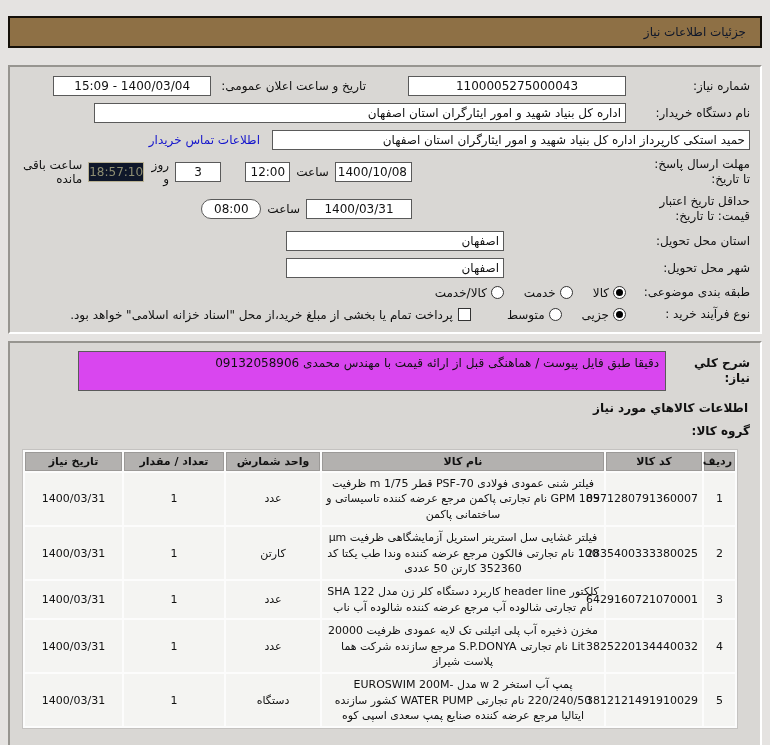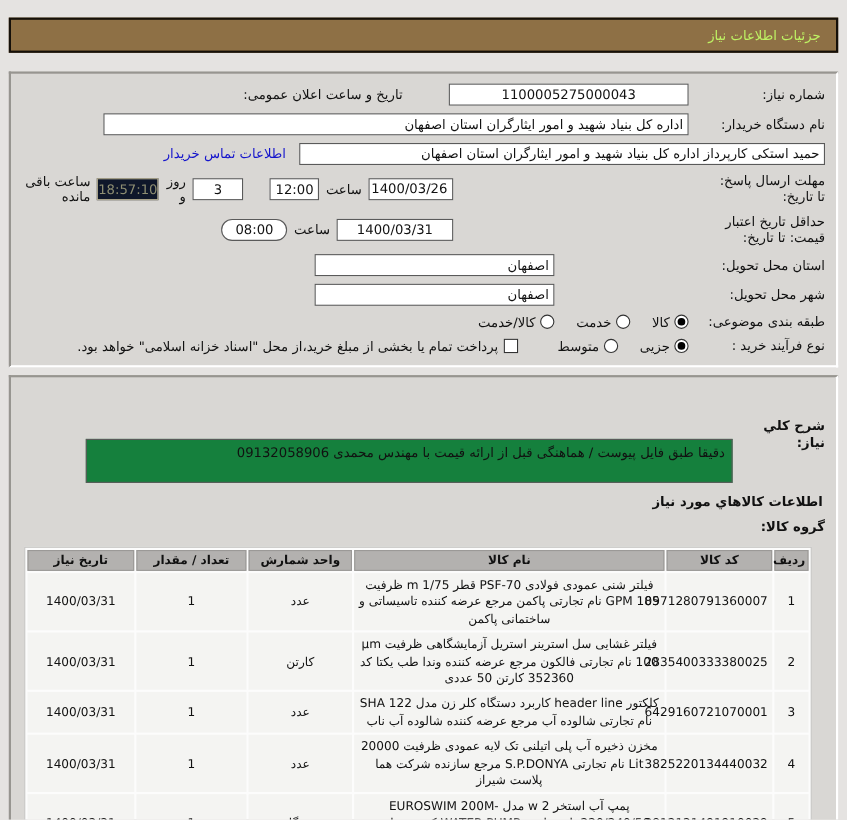--- a/index.html
+++ b/index.html
@@ -12,21 +12,21 @@
     direction: rtl;
     position: relative;
   }
   
   .title-bar {
     margin: 16px 8px 0 8px;
     height: 32px;
     background: #8e7045;
     border: 2px solid #292013;
     border-color: #151009;
-    color: #bef264;
+    color: #0f172a;
     display: flex;
     align-items: center;
     padding-right: 14px;
     font-size: 12px;
   }
   
   .panel {
     margin: 0 8px;
     background: #d9d7d4;
     border: 2px solid;
@@ -70,23 +70,23 @@
   }
   .checkbox {
     width: 13px; height: 13px;
     border: 1px solid #333; background: #fff;
     display: inline-block; vertical-align: -2px; margin-left: 5px; flex-shrink: 0;
   }
   .opt { display: inline-flex; align-items: center; margin-left: 20px; }
   .bold { font-weight: bold; }
   
   .desc-box {
-    background: #15803d; border: 1px solid #5a5a5a;
+    background: #d946ef; border: 1px solid #5a5a5a;
     height: 40px; flex: 1; margin-left: 58px;
-    padding: 3px 6px; line-height: 16px; margin-top: 48px;
+    padding: 3px 6px; line-height: 16px;
   }
   .section-heading { font-weight: bold; margin: 10px 2px 9px 0; position: relative; z-index: 2; }
   .group-box {
     background: #fff; border: 1px solid #5a5a5a;
     height: 21px; line-height: 19px; flex: 1; margin-left: 58px; padding: 0 5px;
     font-weight: normal;
   }
   
   table.items {
     border-collapse: separate; border-spacing: 2px;
@@ -131,38 +131,39 @@
 <div class="title-bar">
   <span>جزئیات اطلاعات نیاز</span>
 </div>
 
 <div class="panel panel1">
 
   <div class="frow">
     <span class="flabel">شماره نیاز:</span>
     <div class="tb center" style="width:218px;">1100005275000043</div>
     <span style="margin-right:42px;">تاریخ و ساعت اعلان عمومی:</span>
+    <div class="tb center" style="width:158px; margin-right:10px;">1400/03/04 - 15:09</div>
   </div>
 
   <div class="frow">
     <span class="flabel">نام دستگاه خریدار:</span>
     <div class="tb" style="width:532px;">اداره کل بنیاد شهید و امور ایثارگران استان اصفهان</div>
   </div>
 
   <div class="frow">
     <div class="tb" style="width:478px;">حمید استکی کارپرداز اداره کل بنیاد شهید و امور ایثارگران استان اصفهان</div>
     <span class="link" style="margin-right:12px;">اطلاعات تماس خریدار</span>
   </div>
 
   <div class="frow">
     <span class="flabel">
       <span>مهلت ارسال پاسخ:</span><br>
       <span>تا تاریخ:</span>
     </span>
-    <div class="tb center" style="width:106px; margin-right:214px;">1400/03/26</div>
+    <div class="tb center" style="width:106px; margin-right:214px;">1400/10/08</div>
     <span style="margin-right:6px;">ساعت</span>
     <div class="tb center" style="width:60px; margin-right:6px;">12:00</div>
     <div class="tb center" style="width:62px; margin-right:24px;">3</div>
     <span style="margin-right:6px;">روز و</span>
     <div class="countdown" style="width:70px; margin-right:6px;">18:57:10</div>
     <span style="margin-right:6px;">ساعت باقی مانده</span>
   </div>
 
   <div class="frow">
     <span class="flabel">

